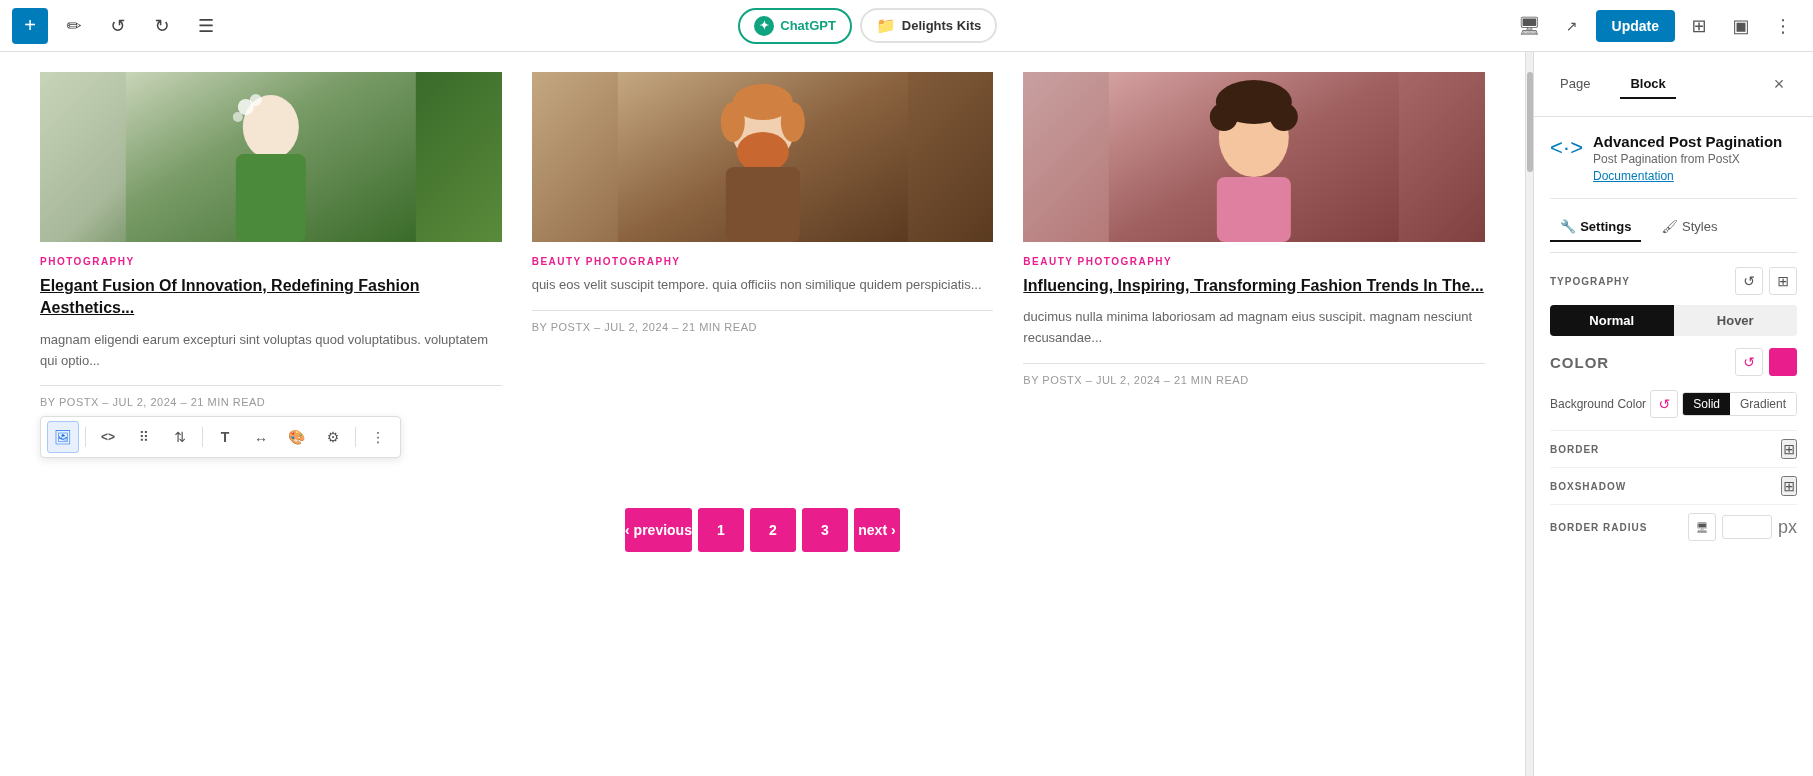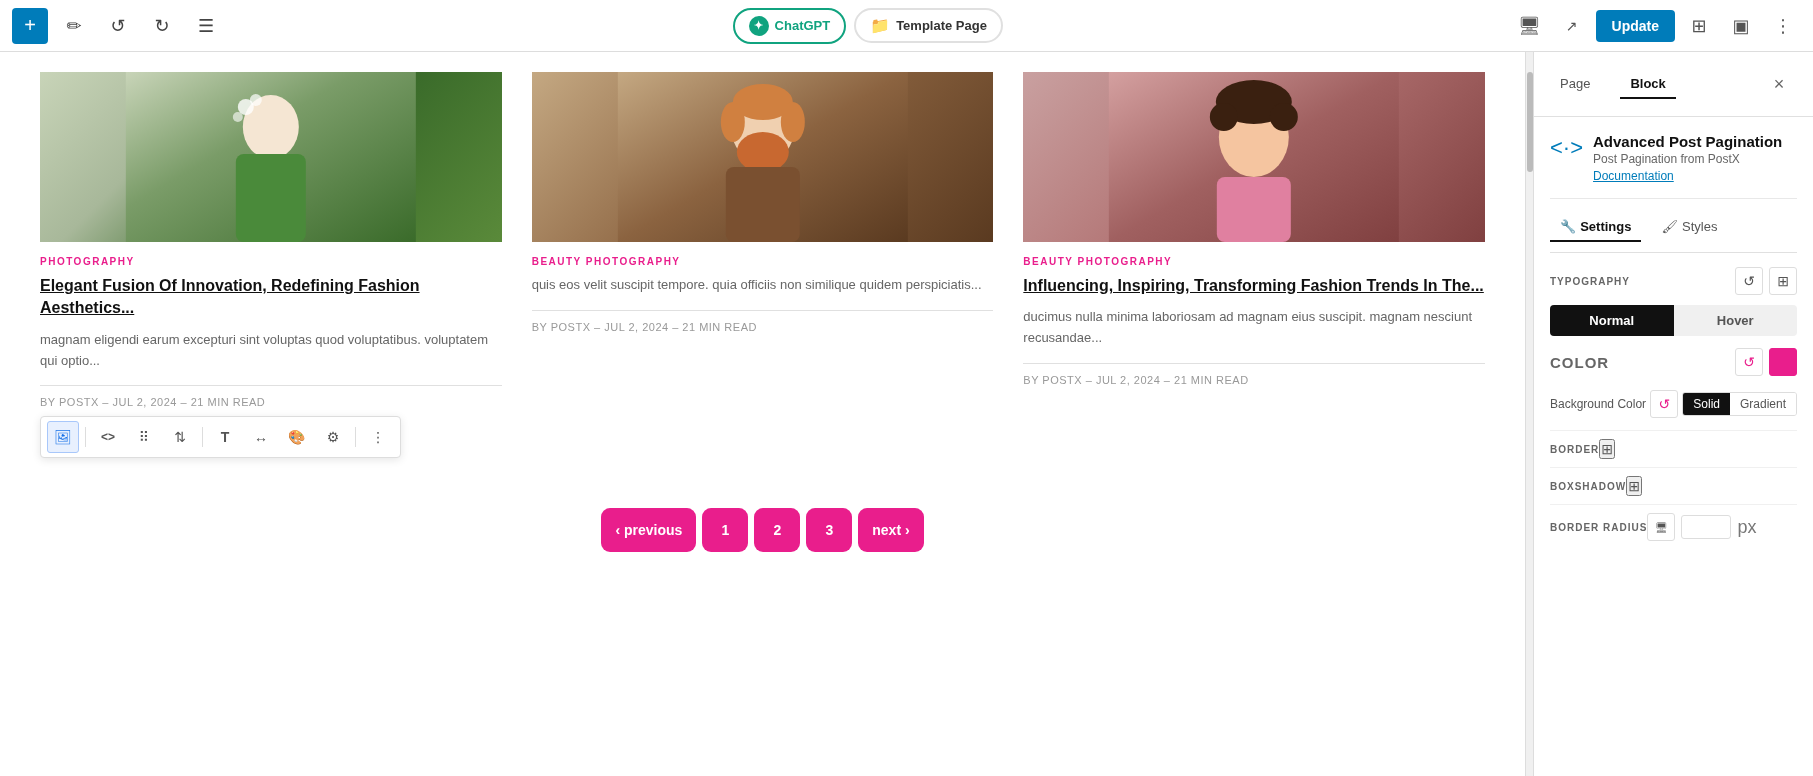--- a/index.html
+++ b/index.html
@@ -169,23 +169,23 @@
       justify-content: center;
       align-items: center;
       gap: 6px;
       padding: 30px 0 20px 0;
     }
 
     .page-btn {
       min-width: 46px; height: 44px;
       border: none; cursor: pointer;
       font-size: 14px; font-weight: 600;
-      border-radius: 9px;
+      border-radius: 3px;
       display: flex; align-items: center; justify-content: center;
-      padding: 0 14px;
+      padding: 0 0;
     }
 
     .page-btn.prev, .page-btn.next {
       background: #e91e8c; color: #fff;
     }
     .page-btn.number {
       background: #e91e8c; color: #fff;
     }
 
     
@@ -296,21 +296,21 @@
       border-radius: 3px;
       overflow: hidden;
     }
     .sg-btn {
       padding: 4px 10px; font-size: 12px; border: none; cursor: pointer;
       background: #fff; color: #555;
     }
     .sg-btn.active { background: #111; color: #fff; text-align: center; }
 
     .border-row, .boxshadow-row, .border-radius-row {
-      display: flex; align-items: center; justify-content: flex-start;
+      display: flex; align-items: center; justify-content: space-between;
       padding: 8px 0; border-top: 1px solid #f0f0f0;
     }
     .br-label { font-size: 10px; font-weight: 700; letter-spacing: 1px; color: #666; text-transform: uppercase; }
 
     .expand-icon { font-size: 14px; color: #555; cursor: pointer; }
 
     .border-radius-input-row { display: flex; align-items: center; gap: 6px; }
     .br-input { width: 50px; border: 1px solid #ddd; border-radius: 3px; padding: 4px 6px; font-size: 12px; }
     .br-unit { font-size: 18px; color: #777; }
 
@@ -357,21 +357,21 @@
     </button>
   </div>
 
   <div class="topbar-center">
     <button class="btn-chatgpt">
       <span class="chatgpt-icon">✦</span>
       <span>ChatGPT</span>
     </button>
     <button class="btn-template-kits">
       <span class="tk-icon">📁</span>
-      <span>Template Page</span>
+      <span>Delights Kits</span>
     </button>
   </div>
 
   <div class="topbar-right">
     <button class="btn-icon">
       <span>🖥</span>
     </button>
     <button class="btn-icon">
       <span style="font-size:14px;">↗</span>
     </button>

